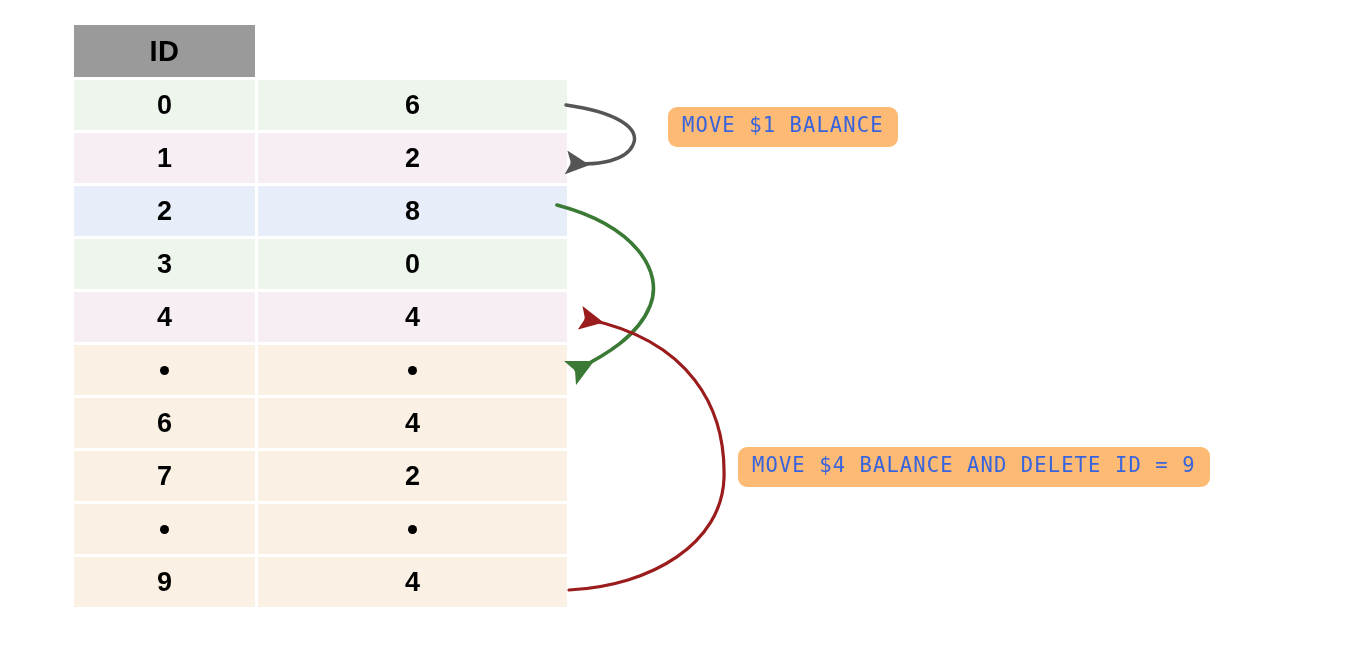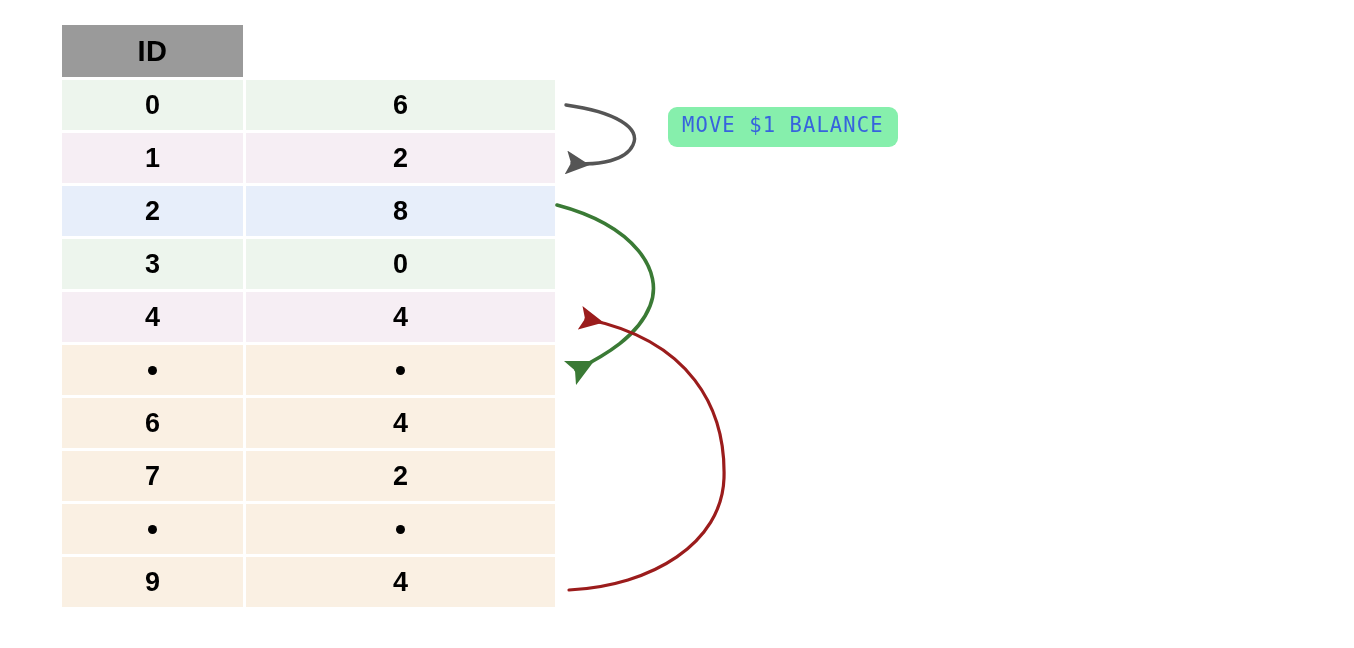--- a/index.html
+++ b/index.html
@@ -8,21 +8,21 @@
     background:#ffffff;
     font-family:"Liberation Sans",sans-serif;
     overflow:hidden;
     position:relative;
   }
   #stage{position:absolute;inset:0;}
 
   
   #table-wrap{
     position:absolute;
-    left:44px; top:25px;
+    left:56px; top:25px;
     width:539px;
     padding-left:18px;
   }
   .row{
     display:flex;
     gap:3px;
     margin-bottom:3px;
     height:50px;
   }
   .cell{
@@ -52,21 +52,21 @@
   .cell .dot{
     display:block;
     width:9px;height:9px;
     border-radius:50%;
     background:#000;
   }
 
   
   .pill{
     position:absolute;
-    background:#86efac;
+    background:#fdba74;
     color:#3763dd;
     font-family:"DejaVu Sans Mono","Liberation Mono",monospace;
     font-size:20.5px;
     letter-spacing:1.1px;
     border-radius:9px;
     padding:7px 14px 9px 14px;
     white-space:nowrap;
     line-height:1.15;
   }
   #pill-1{ left:668px; top:107px; }
@@ -167,14 +167,15 @@
     </defs>
 
     <path d="M 566 105 C 616 112, 641 128, 633 145 C 626 160, 600 166, 572 163" fill="none" stroke="#555555" stroke-width="3.4" stroke-linecap="round" marker-end="url(#head-gray)"></path>
 
     <path d="M 557 205 C 636 226, 664 272, 650 306 C 638 336, 606 355, 576 370" fill="none" stroke="#3a7a35" stroke-width="3.6" stroke-linecap="round" marker-end="url(#head-green)"></path>
 
     <path d="M 569 590 C 652 586, 722 543, 724 478 C 726 408, 690 340, 586 319" fill="none" stroke="#9b1c1c" stroke-width="3.2" stroke-linecap="round" marker-end="url(#head-red)"></path>
   </svg>
 
   <div class="pill" id="pill-1">MOVE $1 BALANCE</div>
+  <div class="pill" id="pill-3">MOVE $4 BALANCE AND DELETE ID = 9</div>
 
 </div>
 
 </body></html>

